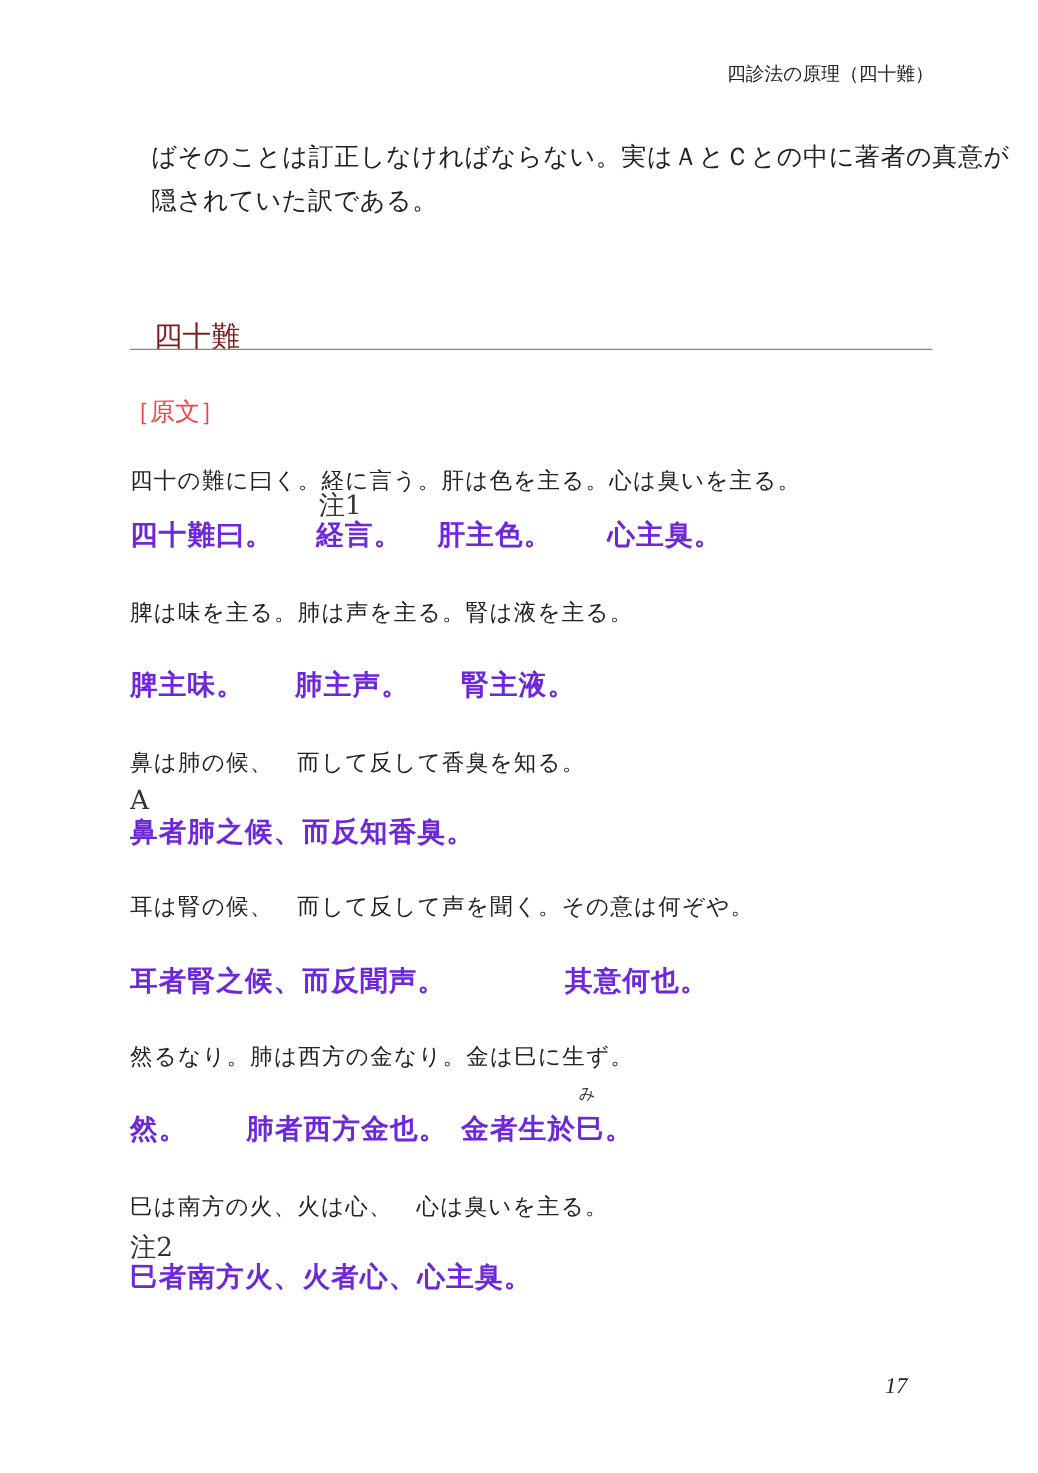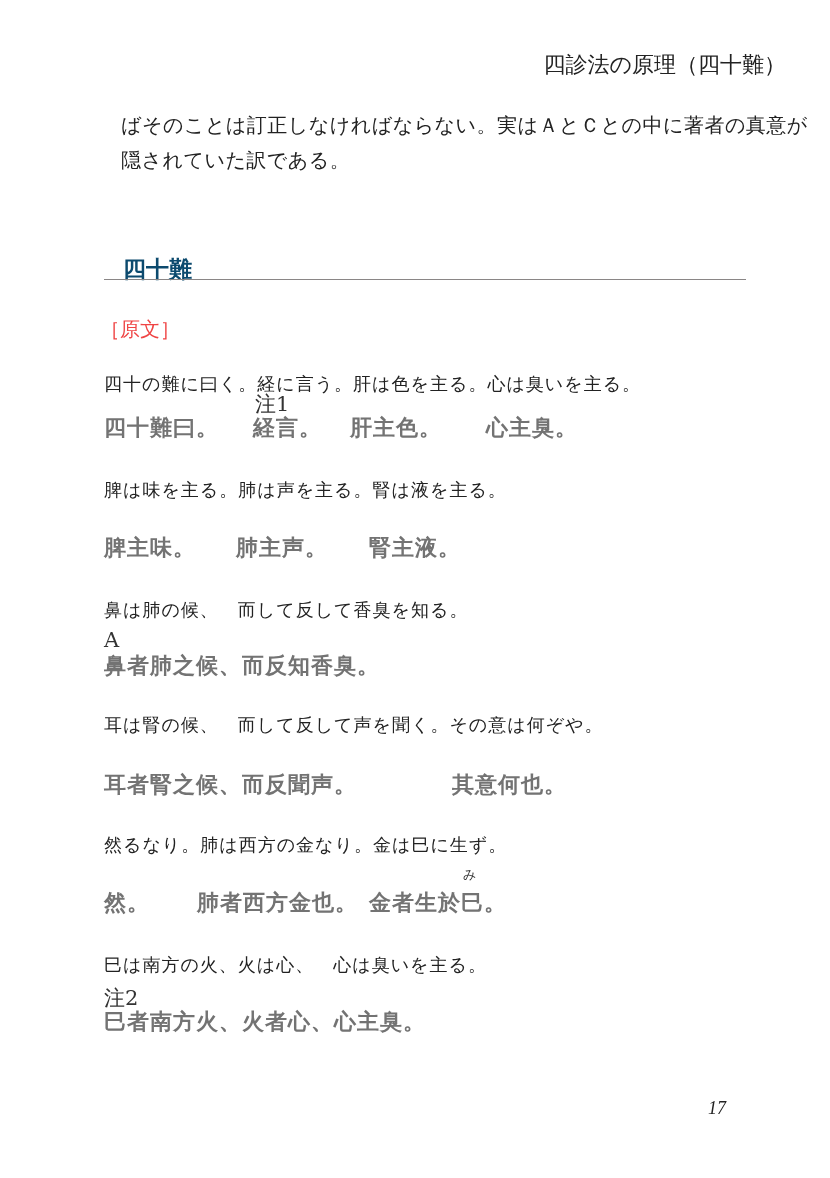--- a/index.html
+++ b/index.html
@@ -1,28 +1,28 @@
 <!DOCTYPE html>
 <html><head>
 <meta charset="utf-8">
 <style>
   html, body { margin: 0; padding: 0; background: #ffffff; }
   body { width: 830px; height: 1178px; position: relative; overflow: hidden;
          font-family: "DejaVu Serif", "Liberation Serif", serif; color: #1a1a1a; }
   .abs { position: absolute; white-space: pre; }
   .running-head { left: 0; width: 747px; top: 50px; text-align: right;
-                  font-family: "DejaVu Sans", "Liberation Sans", sans-serif; font-size: 22px; color: #222; margin-left: 39px; }
+                  font-family: "DejaVu Sans", "Liberation Sans", sans-serif; font-size: 15px; color: #222; }
   .body-text { left: 121px; font-family: "DejaVu Sans", "Liberation Sans", sans-serif; font-size: 20px; color: #222; letter-spacing: 0.5px; }
   .section-title { left: 123px; top: 254px; font-family: "DejaVu Sans", "Liberation Sans", sans-serif;
-                   font-weight: bold; font-size: 23px; color: #0c4a6e; text-align: right; }
+                   font-weight: normal; font-size: 23px; color: #7f1d1d; text-align: right; }
   .section-rule { left: 104px; width: 642px; top: 279px; height: 0; border-top: 1.5px solid #8a8686; }
   .subhead { left: 100px; top: 316px; font-family: Liberation Serif, serif; font-size: 20px; color: #ef4444; }
   .trans { left: 104px; font-size: 18px; color: #222; letter-spacing: 1px; }
   .note { font-size: 21px; color: #333; }
-  .orig { font-size: 22px; font-weight: bold; color: #737373; letter-spacing: 1px; }
+  .orig { font-size: 22px; font-weight: bold; color: #6d28d9; letter-spacing: 1px; }
   .page-num { left: 708px; top: 1098px; font-family: "Liberation Serif", "DejaVu Serif", serif;
               font-style: italic; font-size: 18px; color: #222; text-align: right; }
 </style>
 </head>
 <body>
 
 <div class="abs running-head">四診法の原理（四十難）</div>
 
 <div class="abs body-text" style="top:112px">ばそのことは訂正しなければならない。実はＡとＣとの中に著者の真意が</div>
 <div class="abs body-text" style="top:147px">隠されていた訳である。</div>

